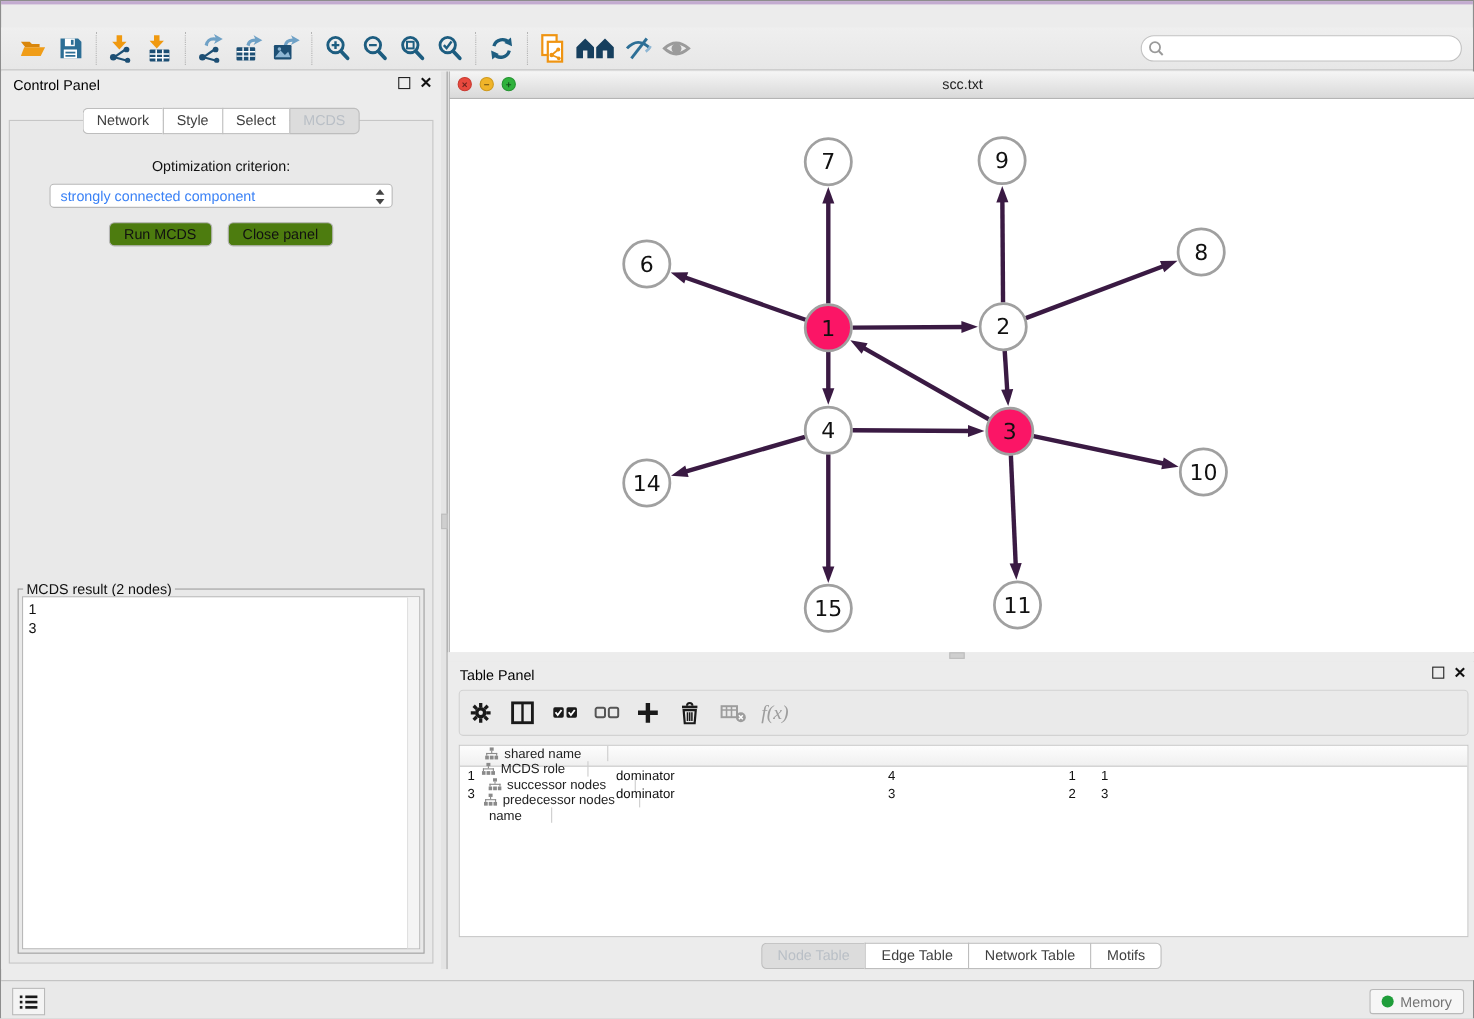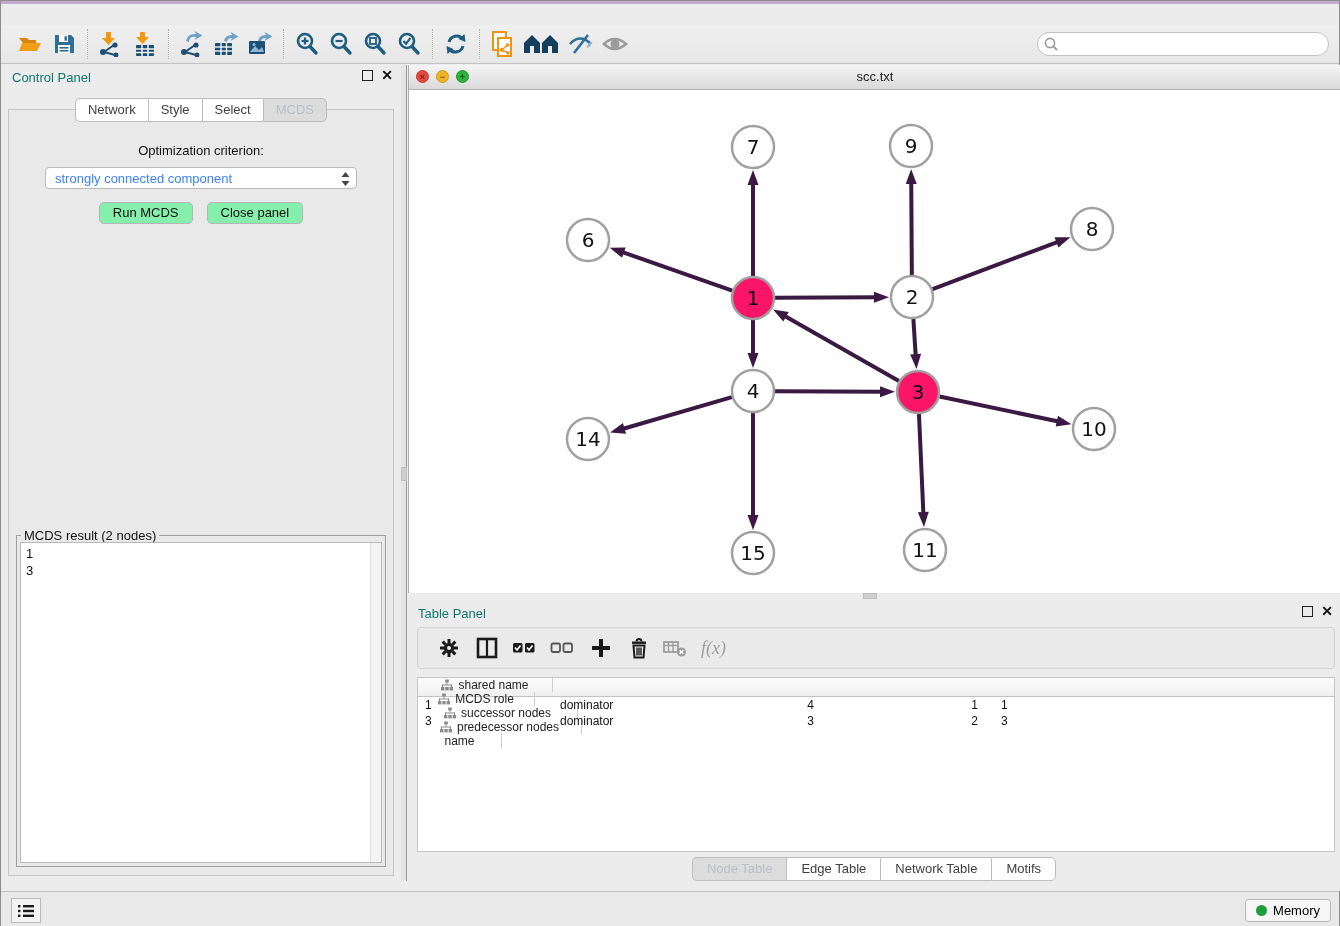--- a/index.html
+++ b/index.html
@@ -23,40 +23,40 @@
   .tb-btn { width:34px; height:32px; display:flex; align-items:center; justify-content:center; cursor:default; }
   .tb-sep { width:1px; height:30px; margin:0 6px; border-left:1px dotted #b4b4b4; }
   .toolbar .lead { width:12px; }
   .search-wrap { position:absolute; right:10px; top:7px; width:292px; height:24px;
                  background:#fff; border:1px solid #c2c2c2; border-radius:12px; display:flex; align-items:center; }
   .search-wrap input { border:none; outline:none; background:transparent; flex:1; font-size:13px; padding-right:8px; }
 
   
   .control-panel { position:absolute; left:0; top:64px; width:400px; height:816px; background:#ececec; }
   .panel-head { position:relative; height:26px; }
-  .panel-head .ph-title { position:absolute; left:11px; top:5px; font-size:13px; color:#0f766e; }
+  .panel-head .ph-title { position:absolute; left:11px; top:5px; font-size:13px; color:#000000; }
   .ph-icons { position:absolute; right:8px; top:5px; display:flex; gap:8px; align-items:center; }
   .float-box { width:11px; height:11px; border:1.5px solid #222; display:inline-block; }
   .close-x { font-size:14px; font-weight:bold; color:#111; line-height:11px; }
 
   .cp-tabs { position:absolute; left:0; top:33px; width:100%; display:flex; justify-content:center; z-index:3; }
   .tab { font-size:13px; padding:3px 12px 4px; background:#fff; border:1px solid #bdbdbd; border-right:none; color:#404040; }
   .tab:first-child { border-top-left-radius:5px; border-bottom-left-radius:5px; }
   .tab:last-child  { border-right:1px solid #bdbdbd; border-top-right-radius:5px; border-bottom-right-radius:5px; }
   .tab.active { background:#dcdcdc; color:#b9bfc6; }
 
   .cp-body { position:absolute; left:7px; right:7px; top:44px; bottom:5px;
              background:#e9e9e9; border:1px solid #c6c6c6; }
   .opt-label { text-align:center; margin-top:33px; font-size:13px; color:#111; }
   .select { position:relative; margin:9px 36px 0; height:22px; background:#fff;
             border:1px solid #b9b9b9; border-radius:4px; font-size:13px;
             display:flex; align-items:center; padding-left:9px; color:#3b82f6; }
   .select .stepper { position:absolute; right:6px; top:3px; }
   .btn-row { display:flex; justify-content:center; gap:14px; margin-top:13px; }
-  .btn { font-size:13px; background:#86efac; border:1px solid #b5b5b5; border-radius:5px;
+  .btn { font-size:13px; background:#4d7c0f; border:1px solid #b5b5b5; border-radius:5px;
          padding:2px 13px 3px; color:#111; }
 
   .result-group { position:absolute; left:7px; right:7px; top:425px; bottom:8px;
                   border:1px solid #9f9f9f; }
   .result-legend { position:absolute; left:4px; top:-8px; background:#e9e9e9; padding:0 3px;
                    font-size:13px; color:#111; }
   .result-area { position:absolute; left:3px; right:3px; top:6px; bottom:3px; background:#fff;
                  border:1px solid #b9b9b9; font-size:13px; color:#111; padding:2px 5px; line-height:17px; }
   .result-scroll { position:absolute; right:0; top:0; bottom:0; width:11px;
                    background:#f4f4f4; border-left:1px solid #e0e0e0; }
@@ -78,21 +78,21 @@
   .nl-red   { left:7px;  background:#e8493e; border:1px solid #c93a31; }
   .nl-yel   { left:27px; background:#f0b429; border:1px solid #cf9a1d; }
   .nl-grn   { left:47px; background:#2fb23c; border:1px solid #249330; }
   .net-canvas { position:absolute; left:0; top:25px; width:933px; height:503px; background:#fff; }
 
   
   .table-panel { position:absolute; left:406px; top:600px; width:934px; height:290px; background:#ececec; }
   .tp-toolbar { position:absolute; left:10px; right:6px; top:26px; height:42px;
                 background:#eaeaea; border:1px solid #d2d2d2; border-radius:4px;
                 display:flex; align-items:center; padding-left:8px; gap:4px; }
-  .tp-btn { width:34px; height:34px; display:flex; align-items:center; justify-content:flex-end; }
+  .tp-btn { width:34px; height:34px; display:flex; align-items:center; justify-content:flex-start; }
   .fx { font-family:"Liberation Serif", serif; font-style:italic; font-size:18px; color:#9d9d9d; }
 
   .data-table { position:absolute; left:10px; right:6px; top:76px; bottom:39px; background:#fff;
                 border:1px solid #c6c6c6; overflow:hidden; }
   .thead { display:flex; height:19px; background:linear-gradient(#fdfdfd,#f0f0f0);
            border-bottom:1px solid #c2c2c2;flex-direction:column; }
   .th { display:flex; align-items:center; justify-content:center; gap:5px;
         font-size:12px; color:#222; border-right:1px solid #cdcdcd; height:19px; }
   .tr { display:flex; height:16px; }
   .td { font-size:12px; color:#111; line-height:16px; white-space:nowrap; overflow:hidden; }
@@ -102,21 +102,21 @@
   .tp-tabs { position:absolute; left:0; right:0; bottom:10px; display:flex; justify-content:center; }
   .tp-tabs .tab { padding:3px 14px 4px; }
 
   
   .statusbar { position:absolute; left:0; top:890px; width:100%; height:36px;
                background:#e9e9e9; border-top:1px solid #c0c0c0; }
   .sb-left-btn { position:absolute; left:10px; top:6px; width:30px; height:25px; background:#f4f4f4;
                  border:1px solid #b9b9b9; display:flex; align-items:center; justify-content:center; }
   .memory-btn { position:absolute; right:8px; top:7px; height:23px; background:#f6f6f6;
                 border:1px solid #b9b9b9; border-radius:3px; display:flex; align-items:center;
-                gap:6px; padding:0 10px; font-size:13px; color:#000000; }
+                gap:6px; padding:0 10px; font-size:13px; color:#737373; }
   .mem-dot { width:11px; height:11px; border-radius:50%; background:#1f9d3a; }
 
   svg { display:block; }
 </style>
 </head>
 <body>
 
 <div class="app">
 
   <div class="top-strip"></div>

